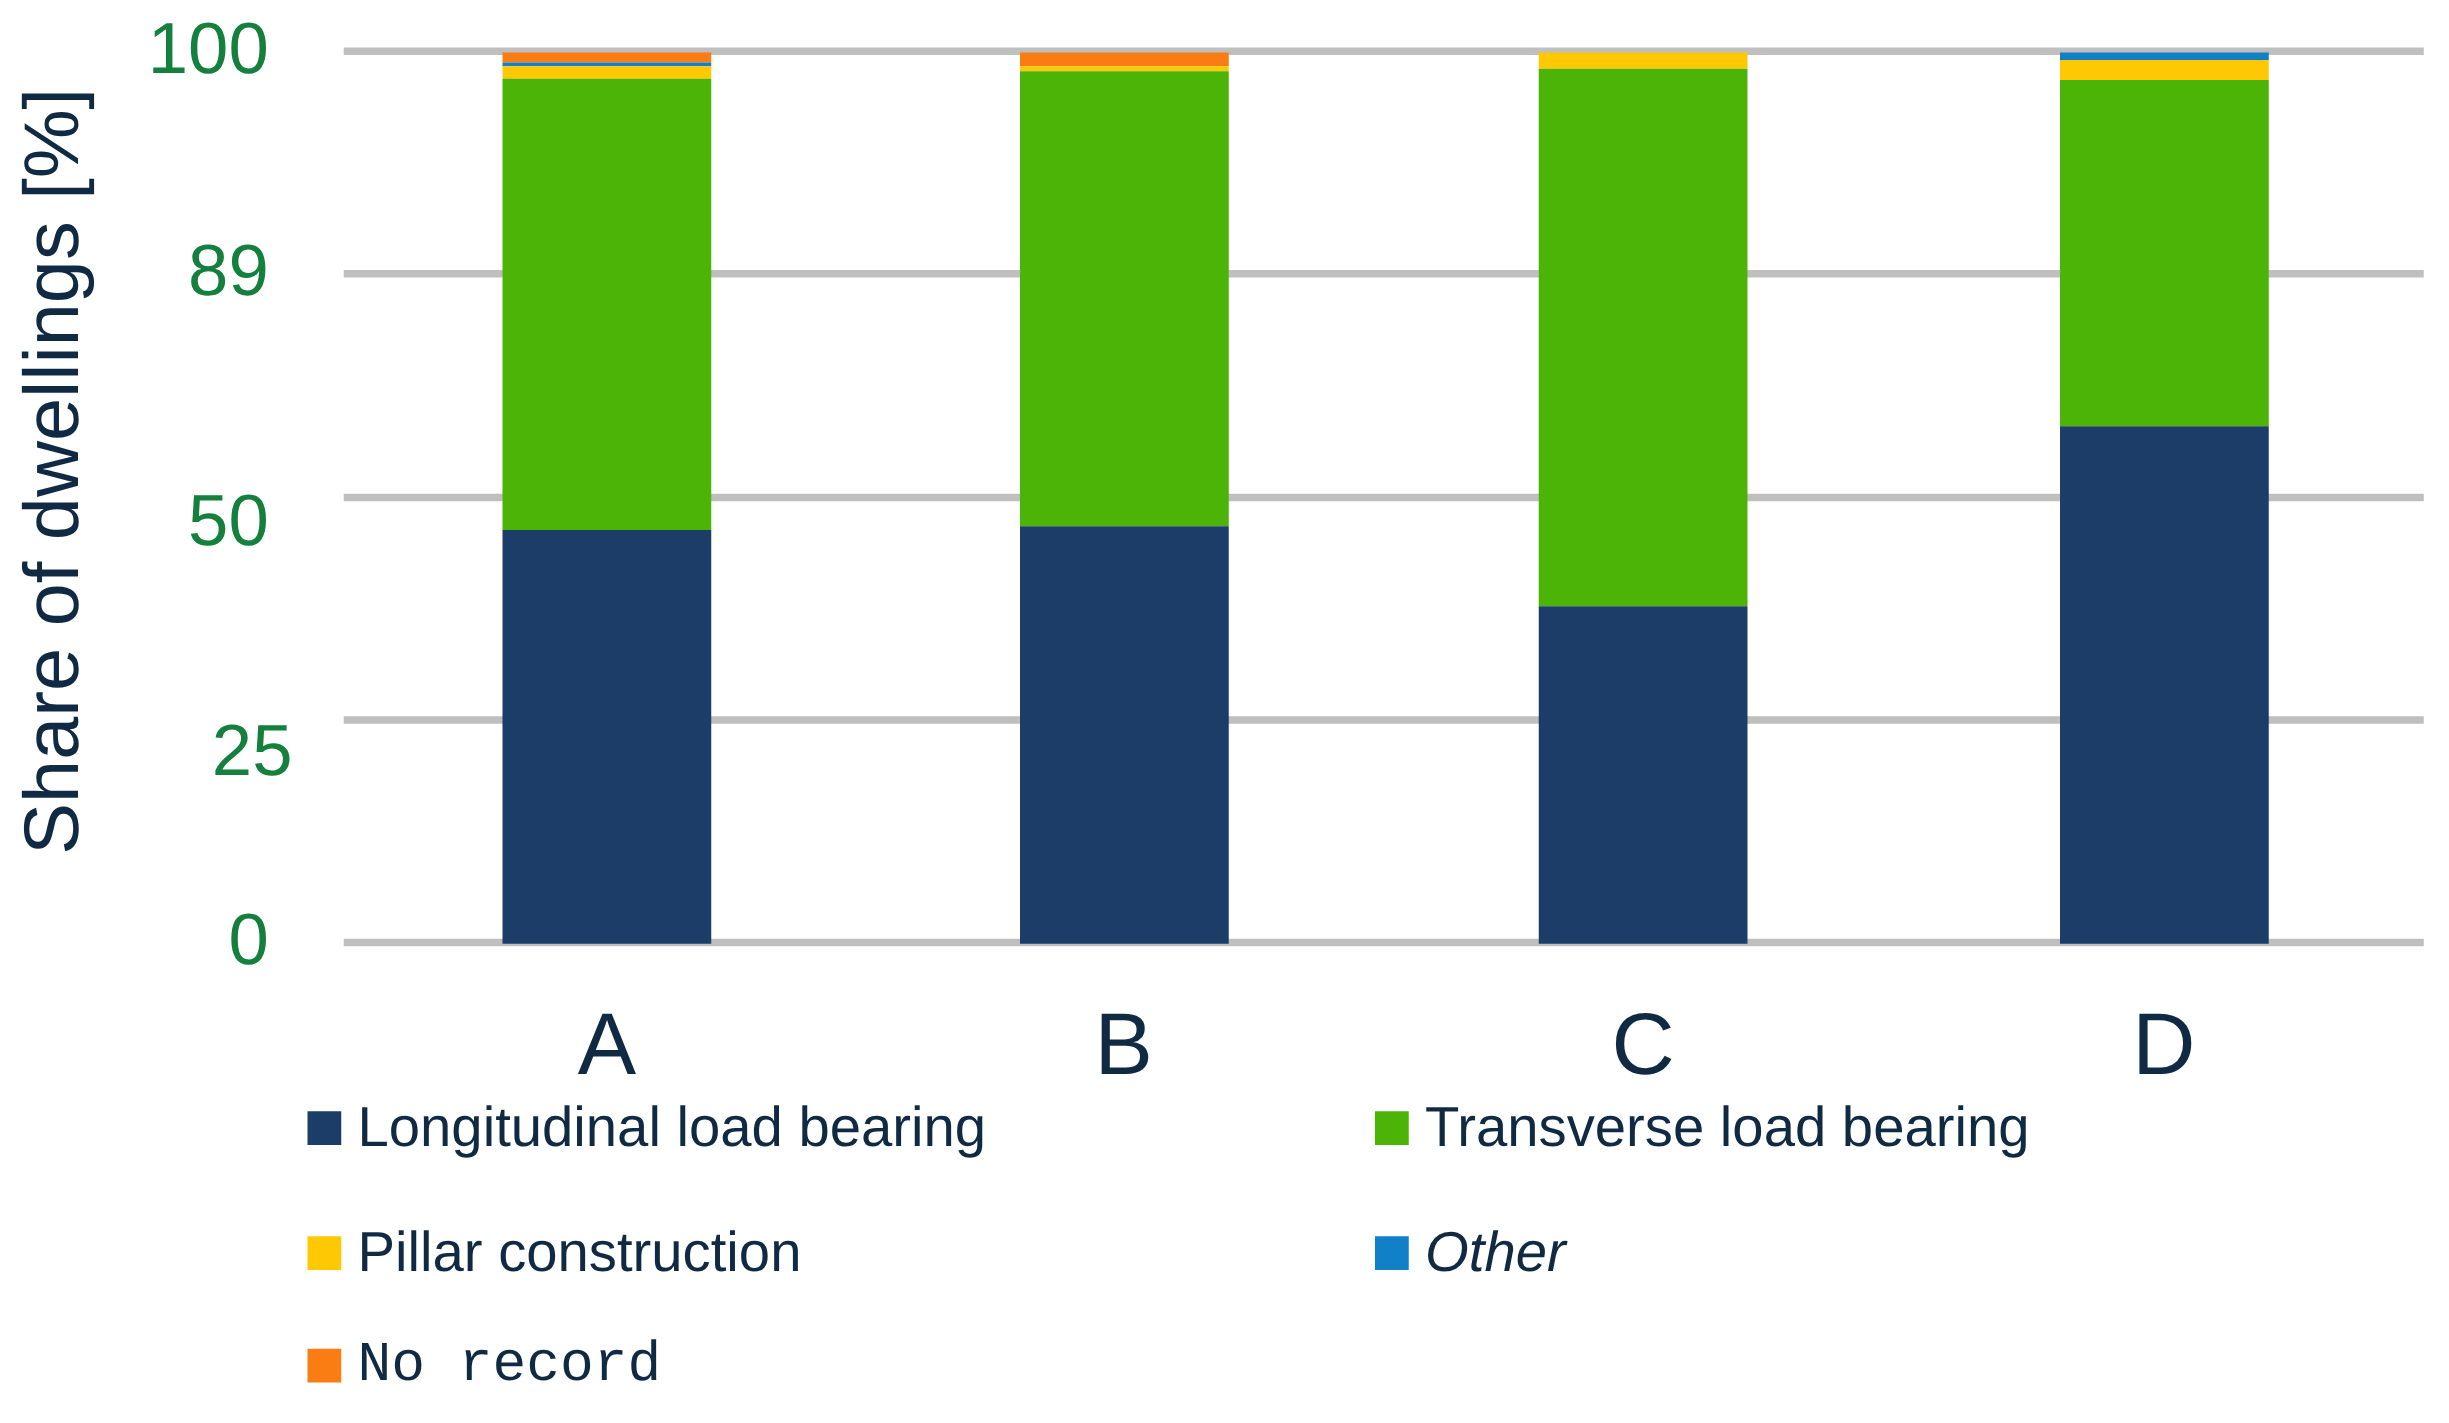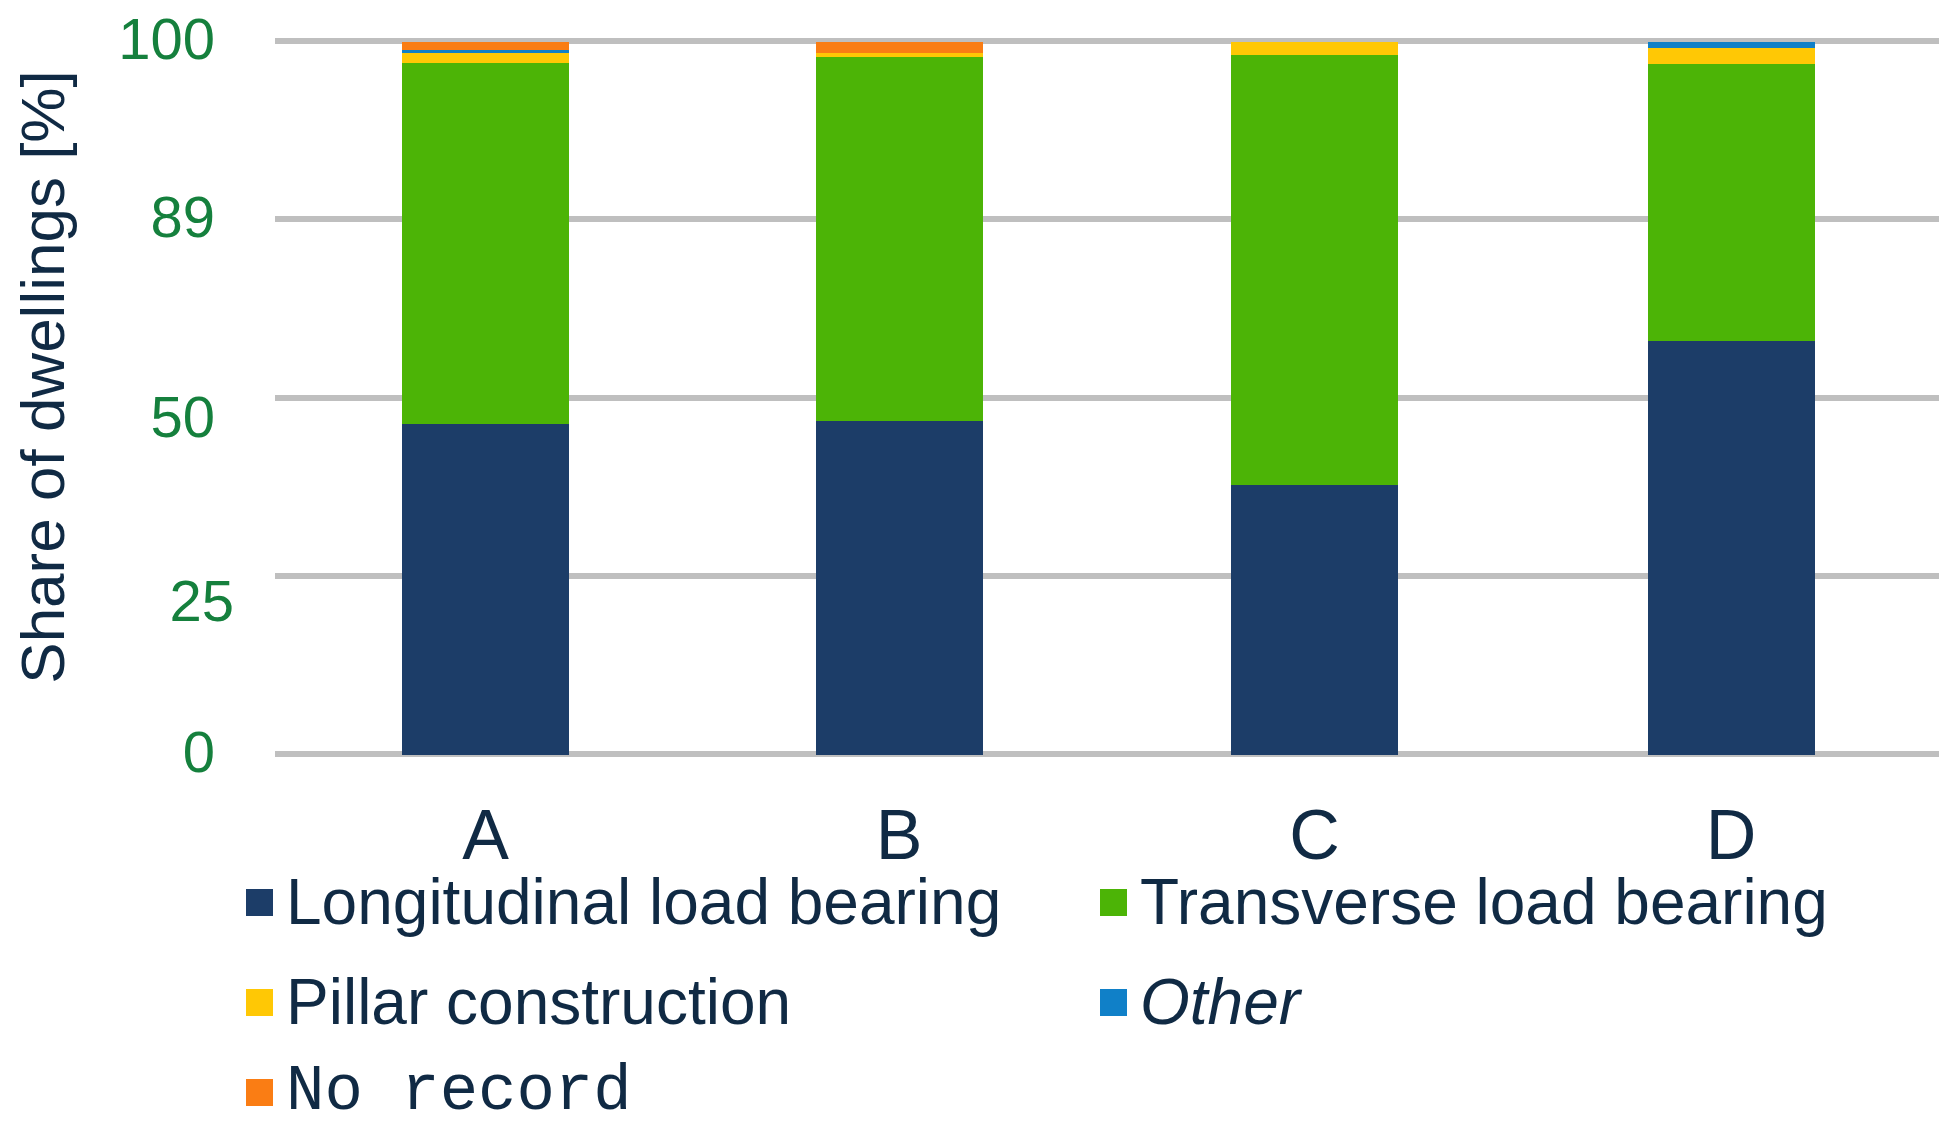--- a/index.html
+++ b/index.html
@@ -24,21 +24,21 @@
     font-size: 70px; color: #102A44; height: 80px; line-height: 80px;
   }
   .ytitle {
     position: absolute; left: 42px; top: 377px;
     transform: translate(-50%, -50%) rotate(-90deg);
     font-size: 62px; color: #102A44; white-space: nowrap;
   }
   .legend { position: absolute; left: 0; top: 0; width: 100%; height: 100%; pointer-events: none; }
   .legend-item { position: absolute; display: flex; align-items: center; height: 56px; }
   .swatch { width: 27px; height: 27px; margin-right: 13px; flex: 0 0 auto; }
-  .legend-label { font-size: 64px; color: #102A44; white-space: nowrap; }
+  .legend-label { font-size: 45px; color: #102A44; white-space: nowrap; }
   .lg-0 { left: 246px;  top: 874px; }
   .lg-1 { left: 1100px; top: 874px; }
   .lg-2 { left: 246px;  top: 974px; }
   .lg-3 { left: 1100px; top: 974px; font-style: italic; }
   .lg-4 { left: 246px;  top: 1064px; font-family: Liberation Mono, monospace; }
 </style>
 </head>
 <body>
 
 <div id="chart">

